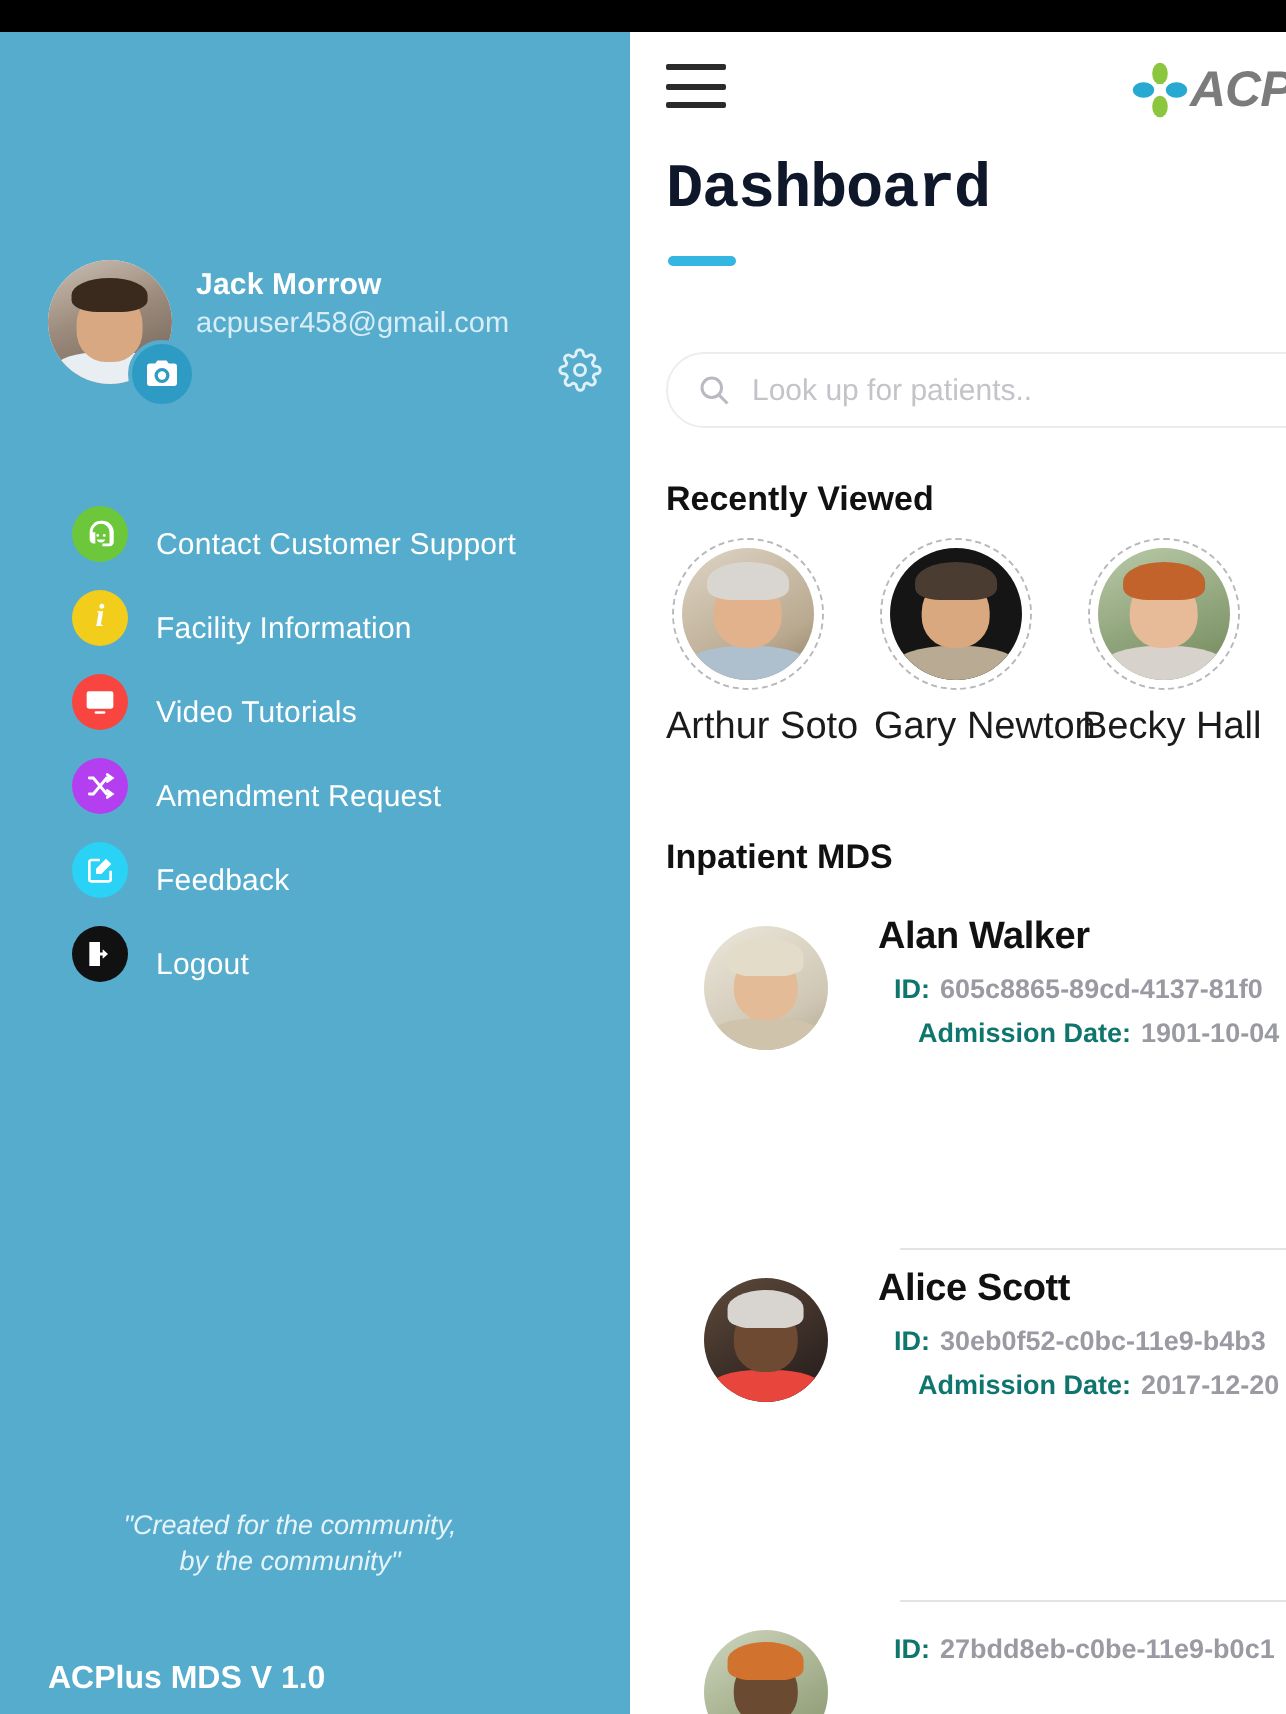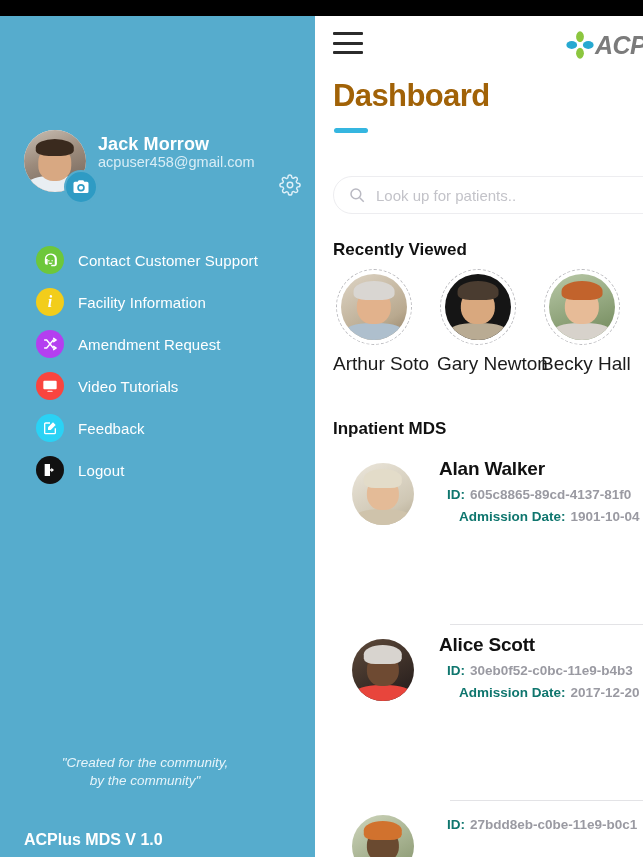--- a/index.html
+++ b/index.html
@@ -49,35 +49,35 @@
     background:#e9eef2; border-radius:42% 42% 0 0;
   }
   .cam-badge {
     position:absolute; left:40px; top:40px;
     width:34px; height:34px; border-radius:50%;
     background:#2e9bc4; border:2px solid #56accd;
     display:flex; align-items:center; justify-content:center;
   }
   #profile-name {
     position:absolute; left:98px; top:4px;
-    font-size:18px; font-weight:bold; color:#ffffff;
+    font-size:15px; font-weight:bold; color:#ffffff;
     letter-spacing:.1px;
   }
   #profile-email {
     position:absolute; left:98px; top:24px;
     font-size:14.5px; color:#d8edf6; font-weight:400;
   }
   #gear-btn {
     position:absolute; left:279px; top:158px;
     width:22px; height:22px;
   }
   
   #menu { position:absolute; left:0; top:223px; width:315px; }
   .menu-item {
-    position:relative; height:42px; display:flex; align-items:center;
+    position:relative; height:42px; display:flex; align-items:flex-end;
     padding-left:36px; cursor:pointer;
   }
   .menu-icon {
     width:28px; height:28px; border-radius:50%;
     display:flex; align-items:center; justify-content:center;
     flex:0 0 28px;
   }
   .menu-label {
     margin-left:14px; font-size:15px; color:#ffffff; font-weight:400;
     letter-spacing:.1px;
@@ -106,22 +106,23 @@
   #brand {
     position:absolute; left:250px; top:14px; height:30px;
     display:flex; align-items:center;
   }
   #brand-text {
     font-size:25px; font-style:italic; font-weight:bold;
     color:#7b7b7b; letter-spacing:-.5px; white-space:nowrap;
   }
   #page-title {
     position:absolute; left:18px; top:62px;
-    font-size:31px; font-weight:bold; color:#a16207;
+    font-size:31px; font-weight:bold; color:#0f172a;
     letter-spacing:-.6px;
+    font-family:Liberation Mono, monospace;
   }
   #title-underline {
     position:absolute; left:19px; top:112px;
     width:34px; height:5px; background:#35b6e0; border-radius:3px;
   }
   #search-bar {
     position:absolute; left:18px; top:160px; width:340px; height:38px;
     border:1px solid #ededf0; border-radius:19px; background:#ffffff;
     display:flex; align-items:center;
   }
@@ -235,39 +236,39 @@
     </div>
 
     <div class="menu-item">
       <div class="menu-icon" style="background:#f2cd1b">
         <span style="color:#fff;font-size:16px;font-style:italic;font-weight:bold;line-height:1;font-family:'Liberation Serif',serif;">i</span>
       </div>
       <div class="menu-label">Facility Information</div>
     </div>
 
     <div class="menu-item">
+      <div class="menu-icon" style="background:#f9453f">
+        <svg width="16" height="16" viewBox="0 0 24 24" fill="#ffffff">
+          <rect x="2" y="4" width="20" height="13" rx="1.6"></rect>
+          <rect x="8" y="19" width="8" height="1.8" rx=".9"></rect>
+        </svg>
+      </div>
+      <div class="menu-label">Video Tutorials</div>
+    </div>
+
+    <div class="menu-item">
       <div class="menu-icon" style="background:#b43ff0">
         <svg width="16" height="16" viewBox="0 0 24 24" fill="none" stroke="#ffffff" stroke-width="2.2" stroke-linecap="round">
           <path d="M4 6h3l10 12h3"></path>
             <path d="M4 18h3L17 6h3"></path>
           <path d="M17.5 3.5 21 6l-3.5 2.5"></path>
             <path d="M17.5 15.5 21 18l-3.5 2.5"></path>
         </svg>
       </div>
       <div class="menu-label">Amendment Request</div>
-    </div>
-
-    <div class="menu-item">
-      <div class="menu-icon" style="background:#f9453f">
-        <svg width="16" height="16" viewBox="0 0 24 24" fill="#ffffff">
-          <rect x="2" y="4" width="20" height="13" rx="1.6"></rect>
-          <rect x="8" y="19" width="8" height="1.8" rx=".9"></rect>
-        </svg>
-      </div>
-      <div class="menu-label">Video Tutorials</div>
     </div>
 
     <div class="menu-item">
       <div class="menu-icon" style="background:#2ad2f5">
         <svg width="16" height="16" viewBox="0 0 24 24" fill="none" stroke="#ffffff" stroke-width="2">
           <path d="M20 12.5V19a1.5 1.5 0 0 1-1.5 1.5h-13A1.5 1.5 0 0 1 4 19V6a1.5 1.5 0 0 1 1.5-1.5H12"></path>
           <path d="M16.5 3.5 20.5 7.5 13 15H9v-4z" fill="#ffffff" stroke="none"></path>
         </svg>
       </div>
       <div class="menu-label">Feedback</div>

